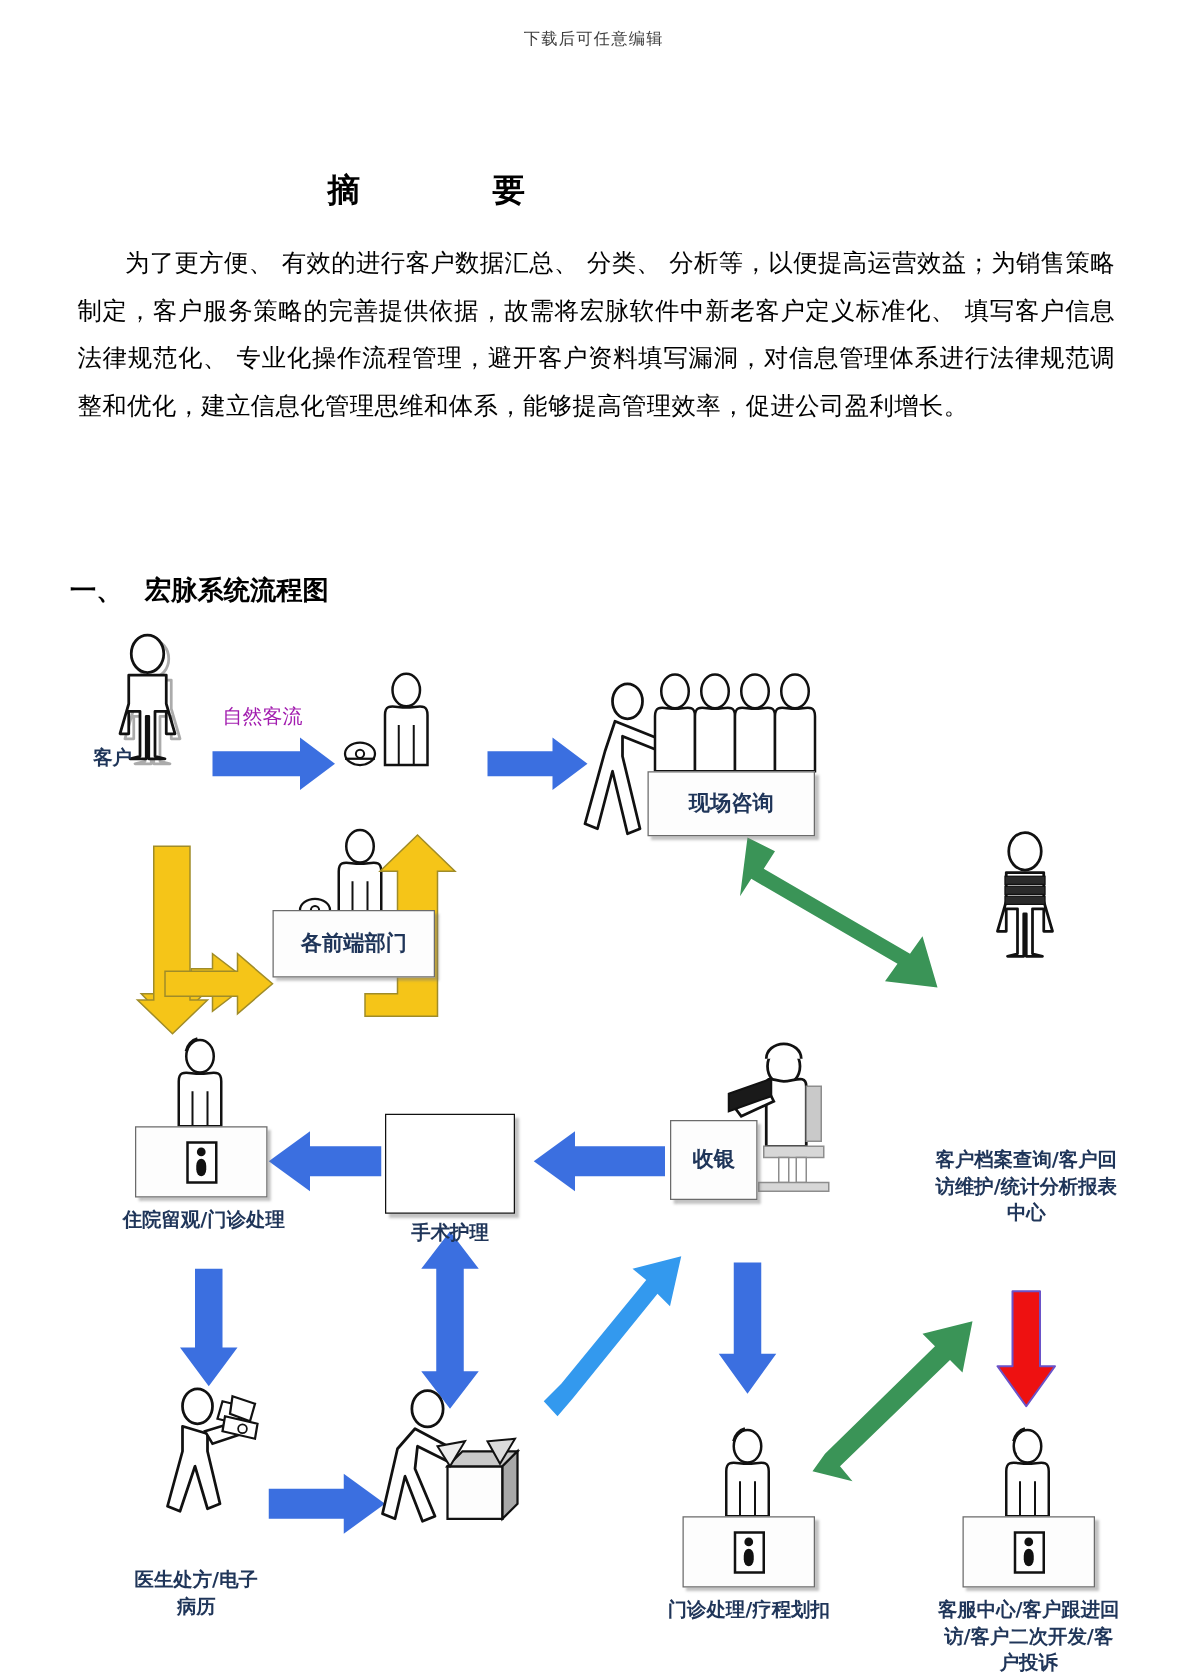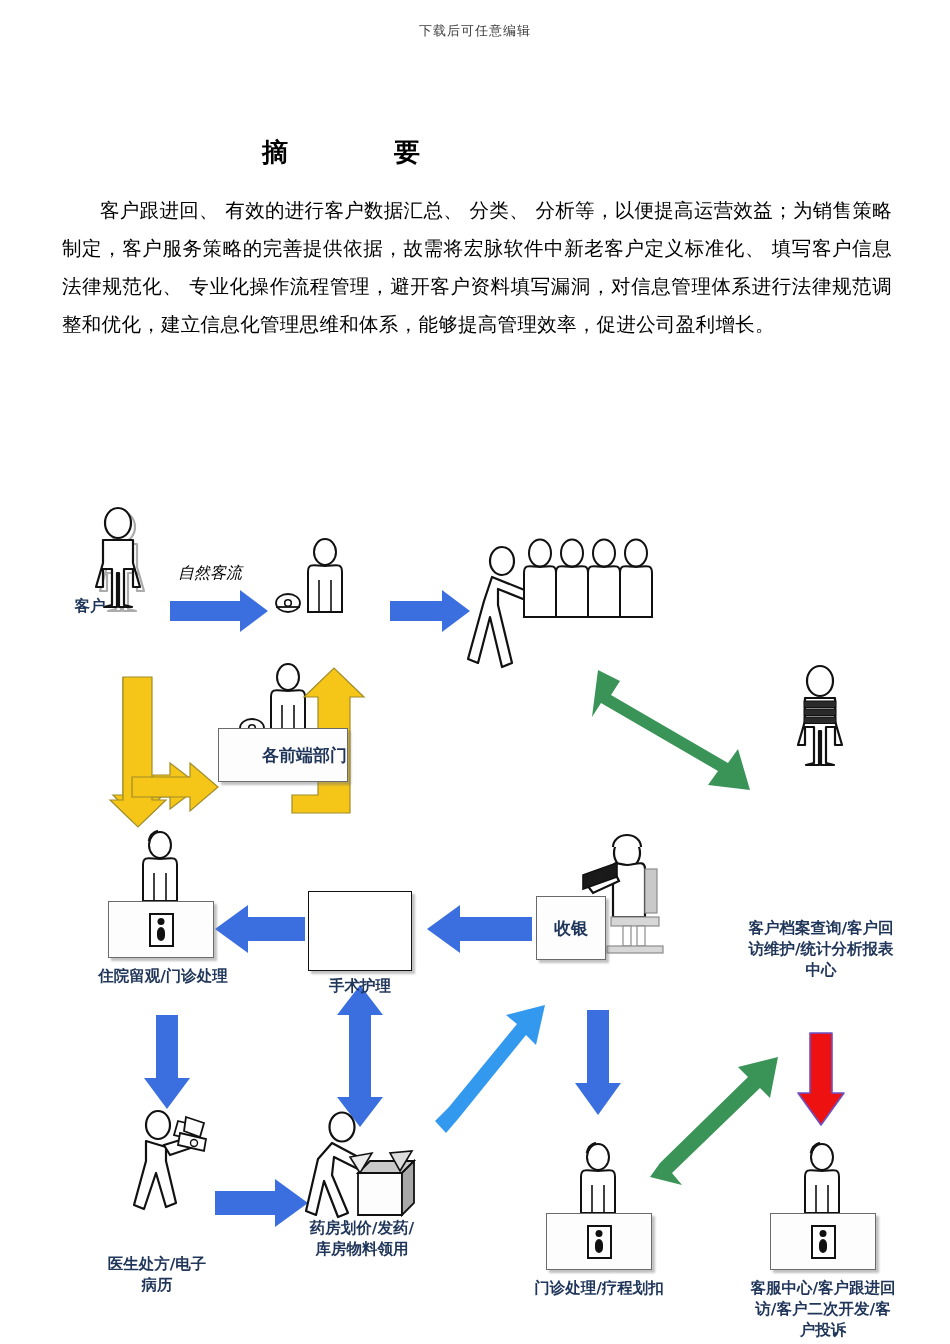--- a/index.html
+++ b/index.html
@@ -66,24 +66,23 @@
     font-family:"DejaVu Serif","Liberation Serif",serif;
     font-weight:bold;
     color:#1f3559;
     font-size:17px;
     text-align:center;
     line-height:1;
   }
   .arrowlabel{
     position:absolute;
     font-size:16px;
-    color:#000000;
+    color:#a21caf;
     font-family:"DejaVu Serif","Liberation Serif",serif;
     white-space:nowrap;
-    font-style:italic;
   }
 
   
   .desk{
     position:absolute;
     background:#fdfdfd;
     border:1.3px solid #6b6b6b;
     box-shadow:3px 3px 2px rgba(120,120,120,.45);
     display:flex;align-items:center;justify-content:center;
   }
@@ -97,22 +96,25 @@
   svg{display:block;overflow:visible;}
 </style>
 </head>
 <body>
 
 <div class="page">
 
   <div class="doc-header">下载后可任意编辑</div>
 
   <div class="abstract-title">摘　　要</div>
-  <div class="abstract-body">客户跟进回、 有效的进行客户数据汇总、 分类、 分析等，以便提高运营效益；为销售策略制定，客户服务策略的完善提供依据，故需将宏脉软件中新老客户定义标准化、 填写客户信息法律规范化、 专业化操作流程管理，避开客户资料填写漏洞，对信息管理体系进行法律规范调整和优化，建立信息化管理思维和体系，能够提高管理效率，促进公司盈利增长。</div>
-
+  <div class="abstract-body">为了更方便、 有效的进行客户数据汇总、 分类、 分析等，以便提高运营效益；为销售策略制定，客户服务策略的完善提供依据，故需将宏脉软件中新老客户定义标准化、 填写客户信息法律规范化、 专业化操作流程管理，避开客户资料填写漏洞，对信息管理体系进行法律规范调整和优化，建立信息化管理思维和体系，能够提高管理效率，促进公司盈利增长。</div>
+
+  <div class="section-heading">
+    <span class="num">一、</span><span>宏脉系统流程图</span>
+  </div>
 
   <div class="flow">
 
     <svg width="890" height="700" viewBox="0 0 890 700" style="position:absolute;left:0;top:0;">
 
       <defs>
         <filter id="shadow" x="-30%" y="-30%" width="180%" height="180%">
           <feDropShadow dx="3" dy="3" stdDeviation="1" flood-color="#8a8a8a" flood-opacity="0.55"></feDropShadow>
         </filter>
         <g id="stickman">
@@ -321,24 +323,27 @@
         <line x1="-6" y1="18" x2="-6" y2="46" stroke="#111" stroke-width="1.6"></line>
         <line x1="6" y1="18" x2="6" y2="46" stroke="#111" stroke-width="1.6"></line>
       </g>
     </svg>
 
     <div class="cap" style="left:-5px;top:90px;width:70px;">客户</div>
 
     <div class="arrowlabel" style="left:118px;top:58px;">自然客流</div>
 
 
-    <div class="desk" style="left:158px;top:223px;width:128px;height:52px;justify-content:flex-end;">
+    <div class="desk" style="left:158px;top:223px;width:128px;height:52px;">
       <span class="boxlabel">各前端部门</span>
     </div>
 
+    <div class="desk" style="left:458px;top:112px;width:132px;height:50px;">
+      <span class="boxlabel">现场咨询</span>
+    </div>
 
     <div class="cap" style="left:670px;top:412px;width:182px;">客户档案查询/客户回
 访维护/统计分析报表
 中心</div>
 
     <div class="desk" style="left:48px;top:396px;width:104px;height:55px;">
       <span style="display:inline-block;width:21px;height:30px;border:2.2px solid #111;background:#fff;
                    position:relative;">
         <span style="position:absolute;left:50%;top:3px;transform:translateX(-50%);
                      width:7px;height:7px;border-radius:50%;background:#111;"></span>
@@ -351,22 +356,20 @@
     <div class="plainbox" style="left:248px;top:386px;width:102px;height:78px;"></div>
     <div class="cap" style="left:242px;top:470px;width:116px;">手术护理</div>
 
     <div class="desk" style="left:476px;top:391px;width:68px;height:62px;">
       <span class="boxlabel">收银</span>
     </div>
 
     <div class="cap" style="left:22px;top:748px;width:150px;">医生处方/电子
 病历</div>
 
-    <div class="cap" style="left:222px;top:712px;width:160px;">药房划价/发药/
-库房物料领用</div>
 
     <div class="desk" style="left:486px;top:708px;width:104px;height:55px;">
       <span style="display:inline-block;width:21px;height:30px;border:2.2px solid #111;background:#fff;
                    position:relative;">
         <span style="position:absolute;left:50%;top:3px;transform:translateX(-50%);
                      width:7px;height:7px;border-radius:50%;background:#111;"></span>
         <span style="position:absolute;left:50%;top:12px;transform:translateX(-50%);
                      width:8px;height:14px;border-radius:50%/40%;background:#111;"></span>
       </span>
     </div>

